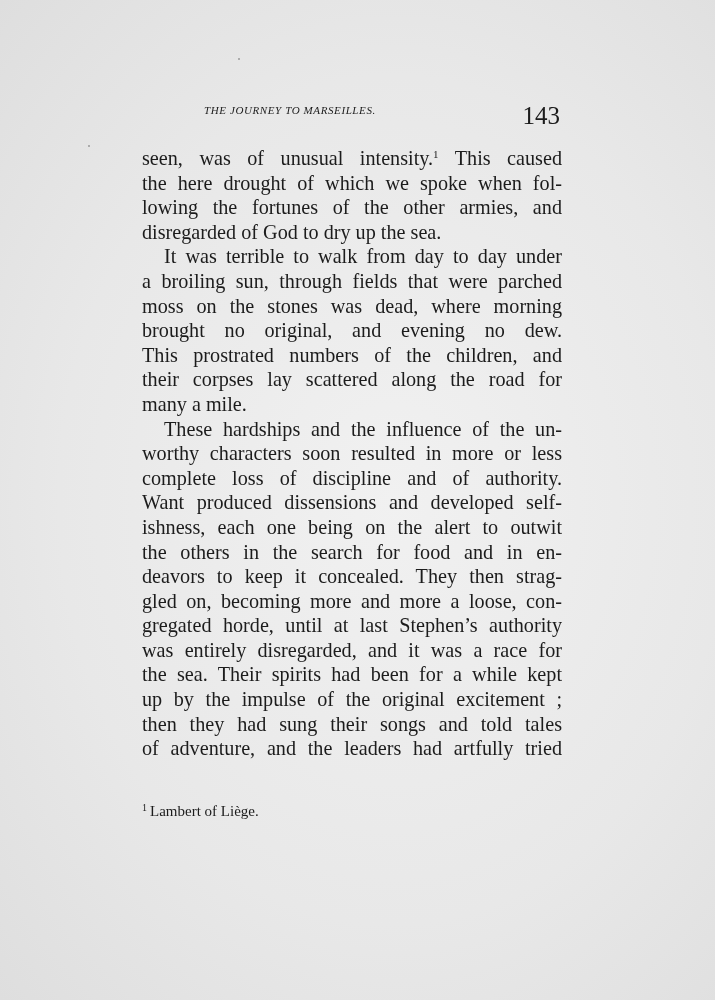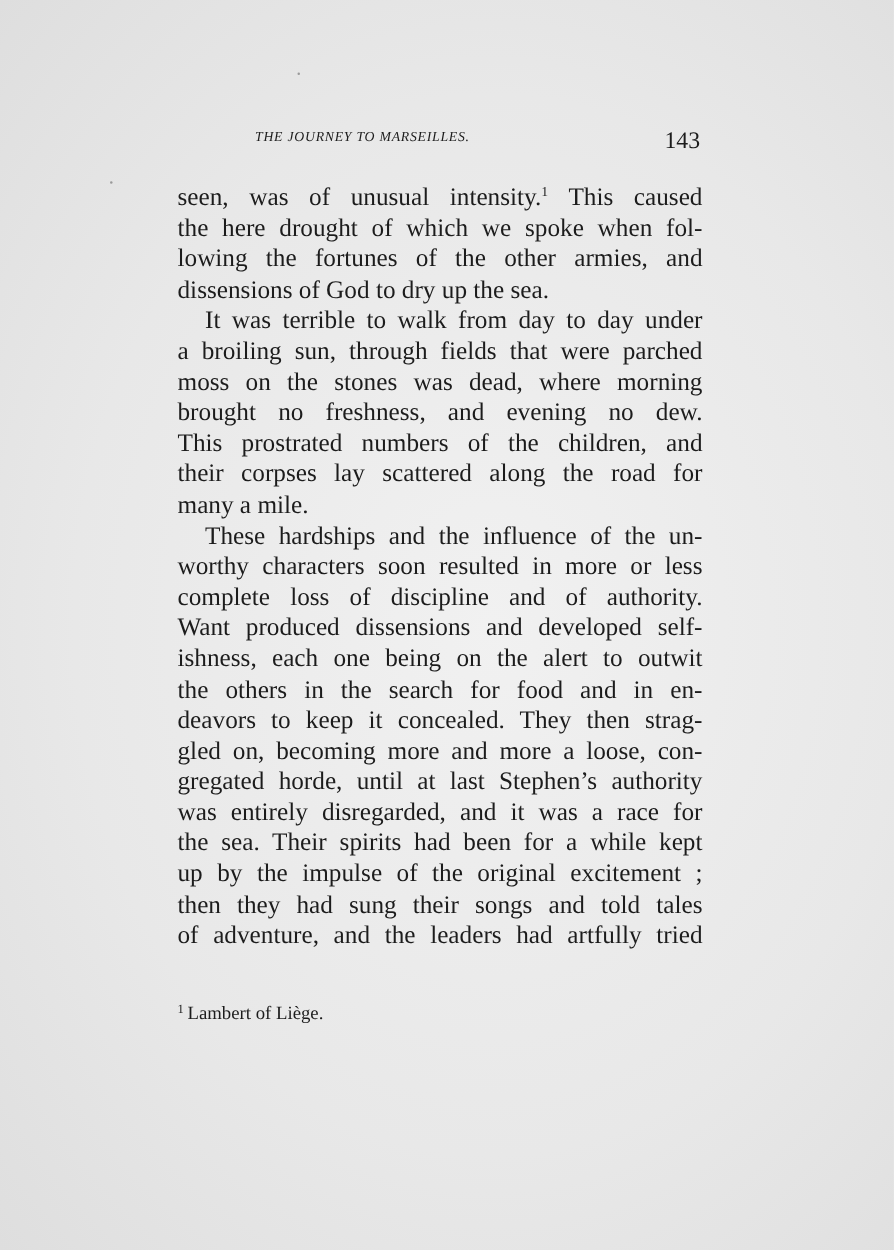--- a/index.html
+++ b/index.html
@@ -35,21 +35,21 @@
       top: 0;
       font-style: italic;
       font-size: 11px;
       letter-spacing: 0.6px;
       white-space: nowrap;
     }
     .page-number {
       position: absolute;
       right: 2px;
       top: -2px;
-      font-size: 19px;
+      font-size: 25px;
       white-space: nowrap;
     }
     .body-text {
       position: absolute;
       top: 146px;
       left: 0;
       width: 420px;
     }
     .line {
       display: block;
@@ -100,25 +100,25 @@
 <div class="page">
   <div class="running-head">
     <span class="running-title">THE JOURNEY TO MARSEILLES.</span>
     <span class="page-number">143</span>
   </div>
 
   <div class="body-text">
     <span class="line"><span>seen, was of unusual intensity.</span><sup>1</sup><span>  This caused</span></span>
     <span class="line">the here drought of which we spoke when fol-</span>
     <span class="line">lowing the fortunes of the other armies, and</span>
-    <span class="line last">dissensions of God to dry up the sea.</span>
+    <span class="line last">disregarded of God to dry up the sea.</span>
     <span class="line indent">It was terrible to walk from day to day under</span>
     <span class="line">a broiling sun, through fields that were parched</span>
     <span class="line">moss on the stones was dead, where morning</span>
-    <span class="line">brought no freshness, and evening no dew.</span>
+    <span class="line">brought no original, and evening no dew.</span>
     <span class="line">This prostrated numbers of the children, and</span>
     <span class="line">their corpses lay scattered along the road for</span>
     <span class="line last">many a mile.</span>
     <span class="line indent">These hardships and the influence of the un-</span>
     <span class="line">worthy characters soon resulted in more or less</span>
     <span class="line">complete loss of discipline and of authority.</span>
     <span class="line">Want produced dissensions and developed self-</span>
     <span class="line">ishness, each one being on the alert to outwit</span>
     <span class="line">the others in the search for food and in en-</span>
     <span class="line">deavors to keep it concealed.  They then strag-</span>

